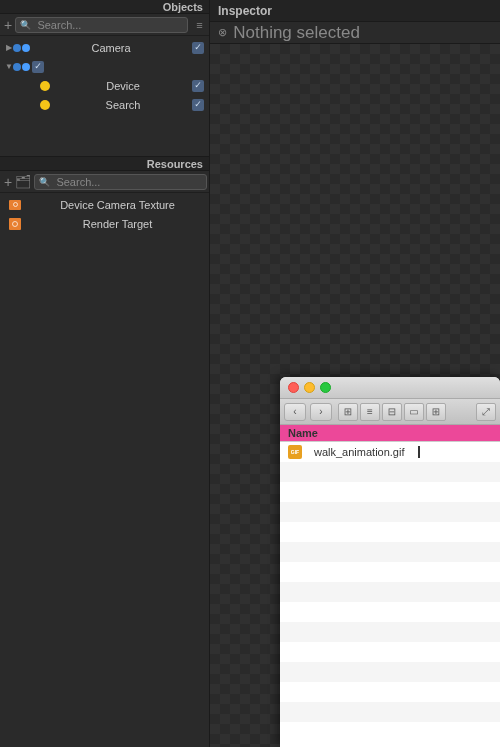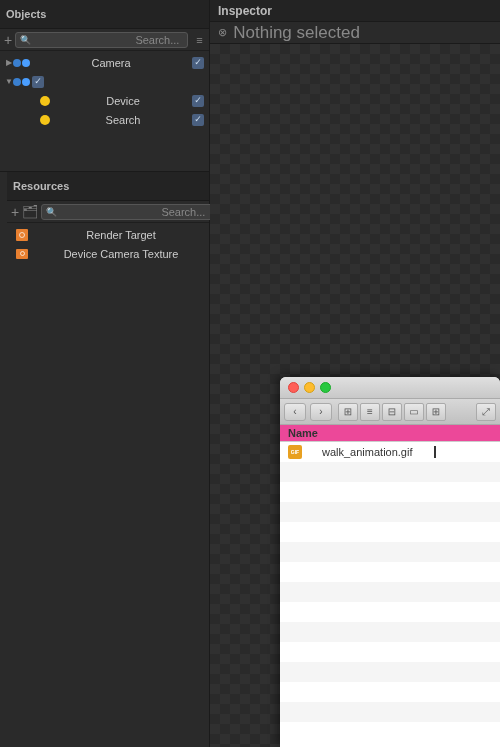--- a/index.html
+++ b/index.html
@@ -32,42 +32,42 @@
       display: flex;
       flex-direction: column;
       border-bottom: 1px solid #1a1a1a;
     }
 
     .section-header {
       display: flex;
       align-items: center;
       background: #232323;
       padding: 0 6px;
-      height: 29px;
+      height: 14px;
       border-bottom: 1px solid #1a1a1a;
+      text-align: right;
     }
 
     .section-title {
       font-size: 11px;
       font-weight: bold;
       color: #bbb;
       flex: 1;
     }
 
     .search-input {
       flex: 1;
       background: #3c3c3c;
       border: 1px solid #555;
       border-radius: 3px;
       color: #ccc;
       font-size: 11px;
       padding: 1px 4px;
       height: 16px;
       outline: none;
-      text-align: right;
     }
     .search-input::placeholder { color: #888; }
 
     .objects-list {
       padding: 2px 0;
       min-height: 120px;
     }
 
     .tree-item {
       display: flex;
@@ -155,21 +155,20 @@
       color: #cde;
       font-size: 9px;
       line-height: 1;
     }
 
     
     .resources-section {
       flex: 1;
       display: flex;
       flex-direction: column;
-      margin-left: 7px;
     }
 
     .resources-list {
       padding: 2px 0;
     }
 
     .resource-item {
       display: flex;
       align-items: center;
       height: 19px;
@@ -319,21 +318,21 @@
       overflow-y: auto;
     }
 
     .fb-row {
       display: flex;
       align-items: center;
       height: 20px;
       padding: 0 8px;
       font-size: 11px;
       color: #333;
-      gap: 20px;
+      gap: 12px;
     }
 
     .fb-row:nth-child(even) { background: #f5f5f5; }
 
     .gif-badge {
       width: 14px;
       height: 14px;
       background: #e8a020;
       border-radius: 2px;
       display: flex;
@@ -513,34 +512,34 @@
         <span style="color:#888;font-size:9px;">🔍</span>
         <input class="search-input" style="background: transparent; border: none; flex: 1 1 0%; height: 14px; font-size: 11px; color: rgb(204, 204, 204); outline: none;" placeholder="Search...">
       </div>
       <div class="small-icon">▼</div>
     </div>
 
     <div class="resources-list">
 
       <div class="resource-item">
         <span class="resource-icon">
+          <div style="width:12px;height:10px;background:#e88030;border-radius:1px;display:flex;align-items:center;justify-content:center;">
+            <div style="width:5px;height:5px;border:1px solid rgba(255,255,255,0.7);border-radius:50%;"></div>
+          </div>
+        </span>
+        <span class="item-label">Device Camera Texture</span>
+      </div>
+
+      <div class="resource-item">
+        <span class="resource-icon">
           <div style="width:12px;height:12px;background:#e88030;border-radius:1px;display:flex;align-items:center;justify-content:center;">
             <div style="width:6px;height:6px;border:1px solid rgba(255,255,255,0.7);border-radius:50%;"></div>
           </div>
         </span>
         <span class="item-label">Render Target</span>
-      </div>
-
-      <div class="resource-item">
-        <span class="resource-icon">
-          <div style="width:12px;height:10px;background:#e88030;border-radius:1px;display:flex;align-items:center;justify-content:center;">
-            <div style="width:5px;height:5px;border:1px solid rgba(255,255,255,0.7);border-radius:50%;"></div>
-          </div>
-        </span>
-        <span class="item-label">Device Camera Texture</span>
       </div>
     </div>
   </div>
 
 </div>
 
 <div class="right-panel">
 
   <div class="inspector-header">
     <span class="inspector-section-title">Inspector</span>

